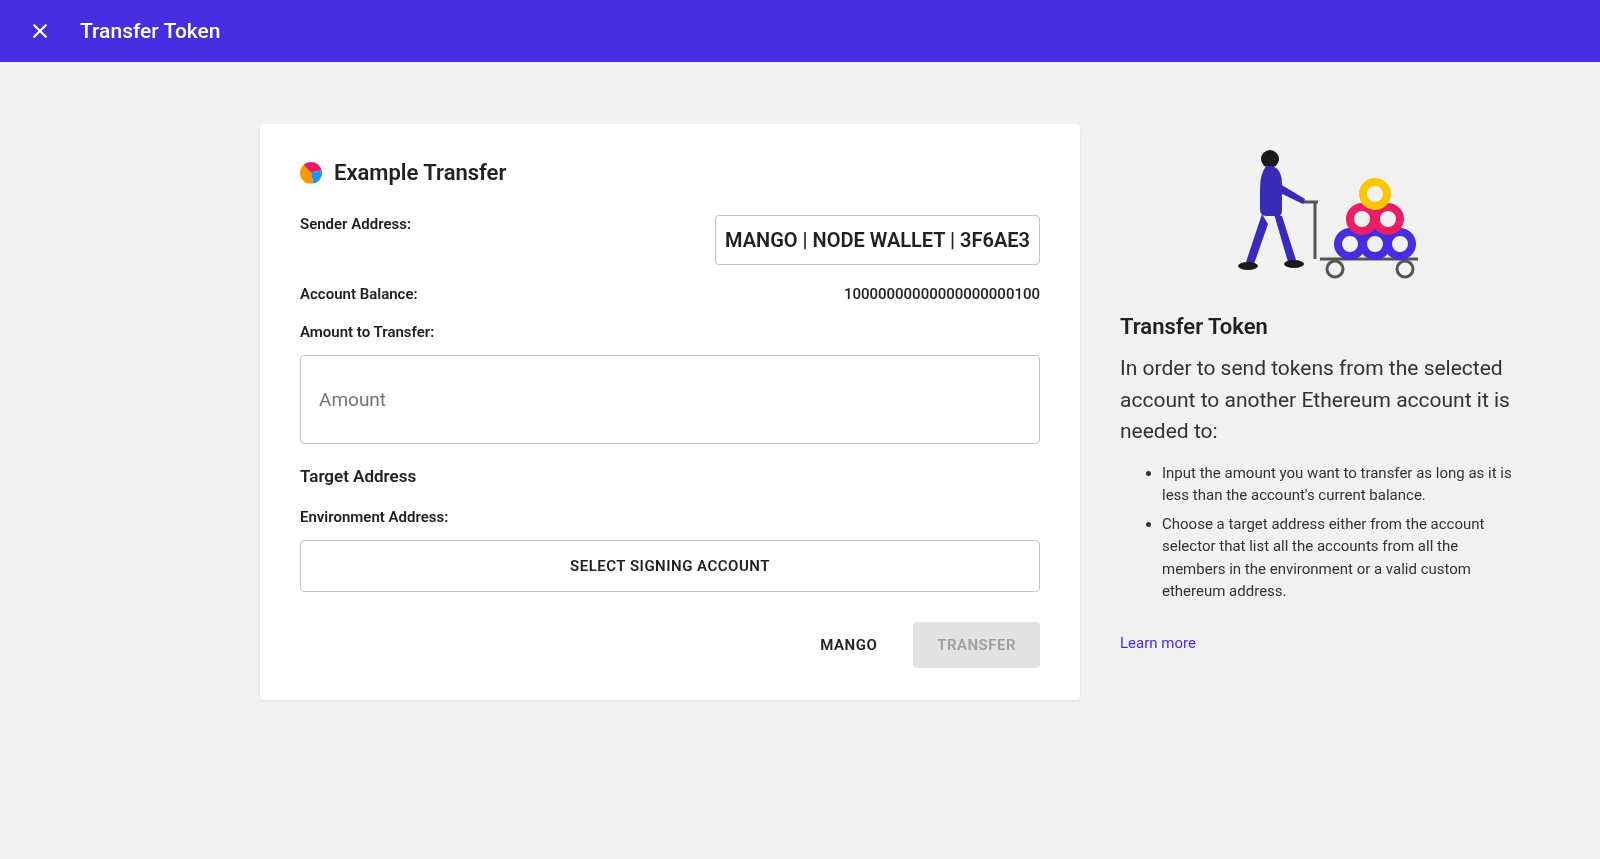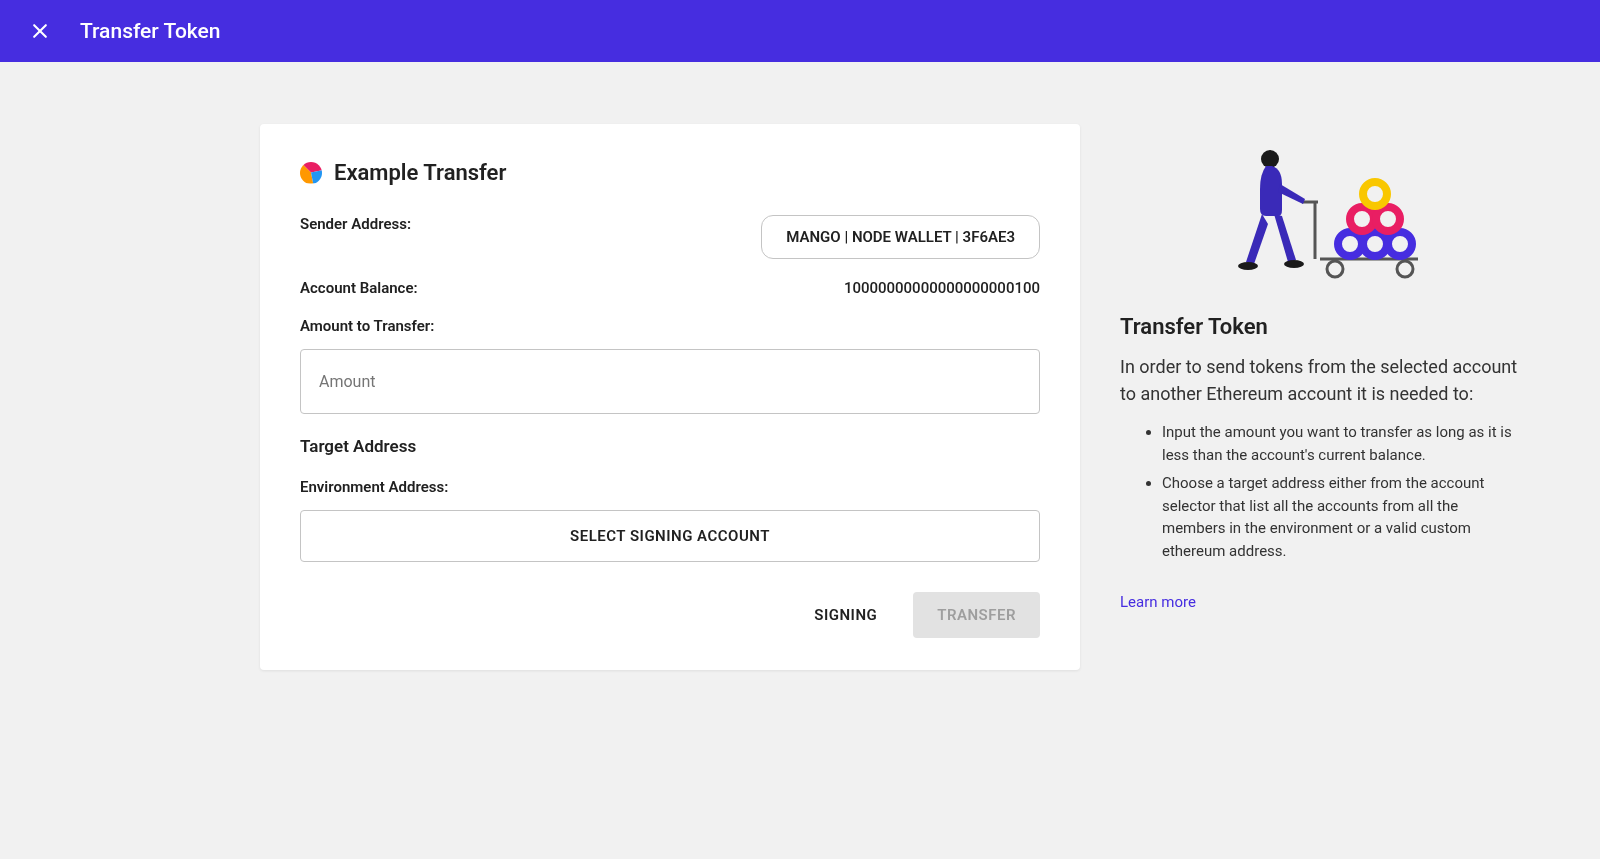--- a/index.html
+++ b/index.html
@@ -91,23 +91,23 @@
       align-items: flex-start;
       margin-bottom: 20px;
     }
     .form-label {
       font-size: 15px;
       font-weight: 600;
       color: #212121;
     }
     .sender-box {
       border: 1px solid #c4c4c4;
-      border-radius: 12px;
-      padding: 12px 24px;
-      font-size: 15px;
+      border-radius: 4px;
+      padding: 12px 9px;
+      font-size: 20px;
       font-weight: 600;
       color: #212121;
     }
     .balance-value {
       font-size: 15px;
       font-weight: 500;
       color: #212121;
     }
     .field-group {
       margin-bottom: 22px;
@@ -115,22 +115,22 @@
     .field-label {
       font-size: 15px;
       font-weight: 600;
       margin-bottom: 14px;
       display: block;
     }
     .text-input {
       width: 100%;
       border: 1px solid #c4c4c4;
       border-radius: 4px;
-      padding: 22px 18px;
-      font-size: 16px;
+      padding: 32px 18px;
+      font-size: 19px;
       font-family: inherit;
       color: #212121;
       background: #fff;
     }
     .text-input::placeholder {
       color: #757575;
     }
     .section-heading {
       font-size: 17px;
       font-weight: 600;
@@ -198,21 +198,21 @@
       height: 150px;
       margin: 0 auto 30px auto;
       display: block;
     }
     .side-title {
       font-size: 22px;
       font-weight: 600;
       margin-bottom: 14px;
     }
     .side-desc {
-      font-size: 18px;
+      font-size: 21px;
       line-height: 1.5;
       margin-bottom: 14px;
       color: #333;
     }
     .side-list {
       padding-left: 42px;
       margin-bottom: 30px;
     }
     .side-list li {
       font-size: 15px;
@@ -269,21 +269,21 @@
     <div class="section-heading">Target Address</div>
 
     <div class="field-group">
       <span class="field-label">Environment Address:</span>
       <button class="select-button">SELECT SIGNING ACCOUNT</button>
     </div>
 
 
 
     <div class="actions">
-      <button class="btn-text">SIGNING</button>
+      <button class="btn-text">MANGO</button>
       <button class="btn-primary" disabled="">TRANSFER</button>
     </div>
   </div>
 
   <div class="side-panel">
     <svg class="illustration" viewBox="0 0 220 150">
 
       <line x1="110" y1="125" x2="208" y2="125" stroke="#555" stroke-width="3"></line>
       <circle cx="125" cy="135" r="8" fill="none" stroke="#555" stroke-width="3"></circle>
       <circle cx="195" cy="135" r="8" fill="none" stroke="#555" stroke-width="3"></circle>

